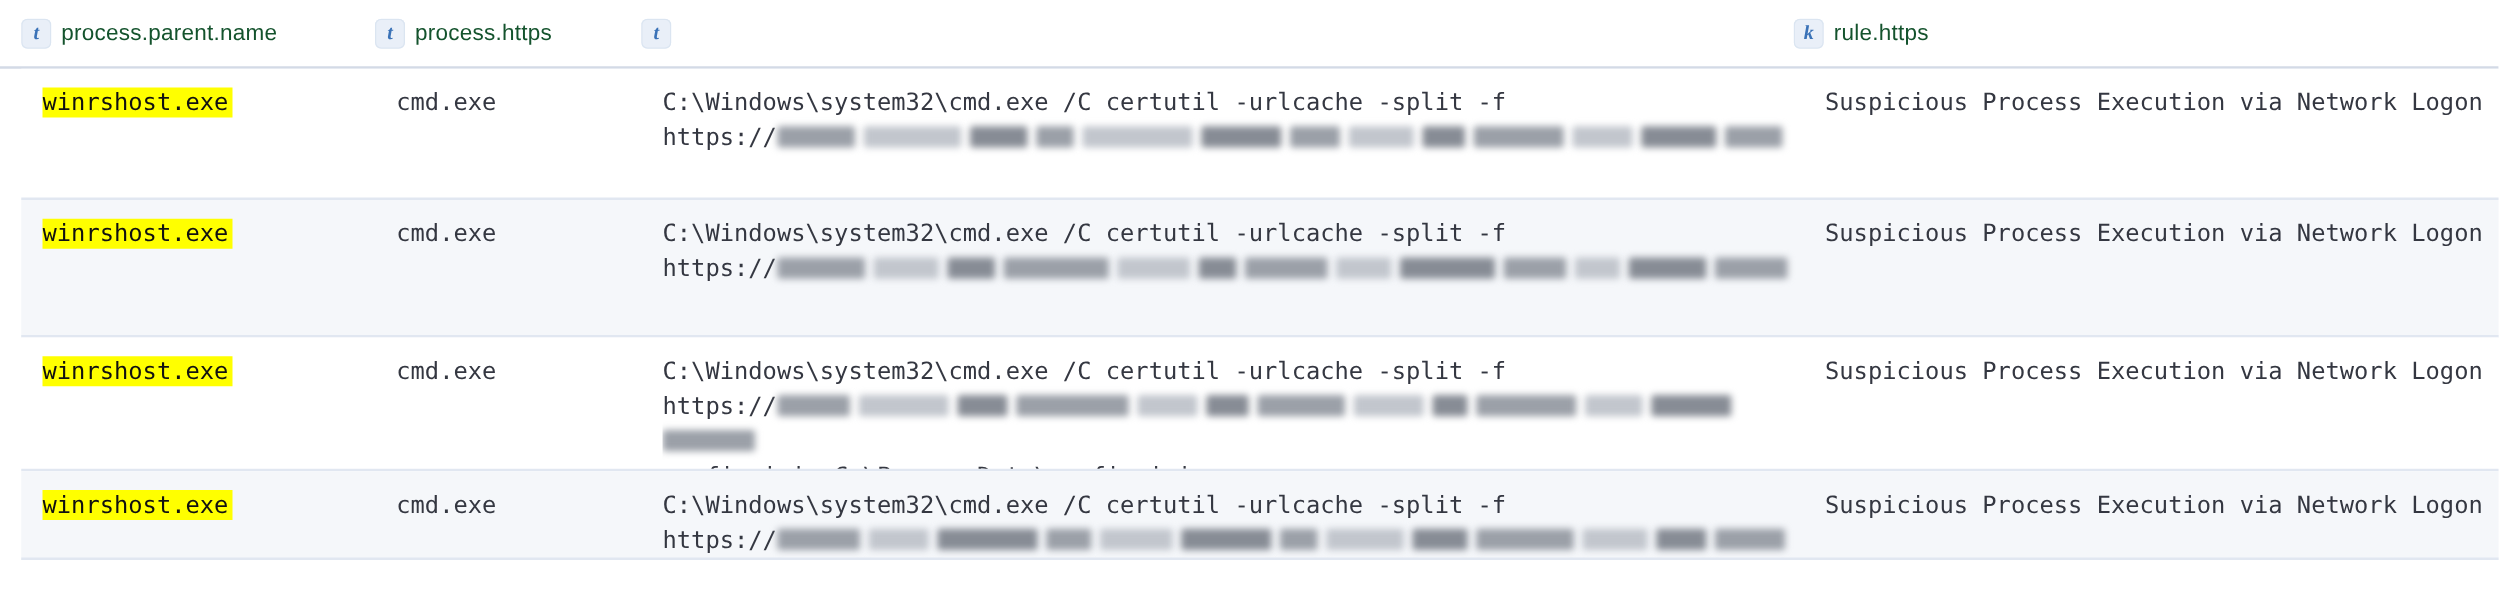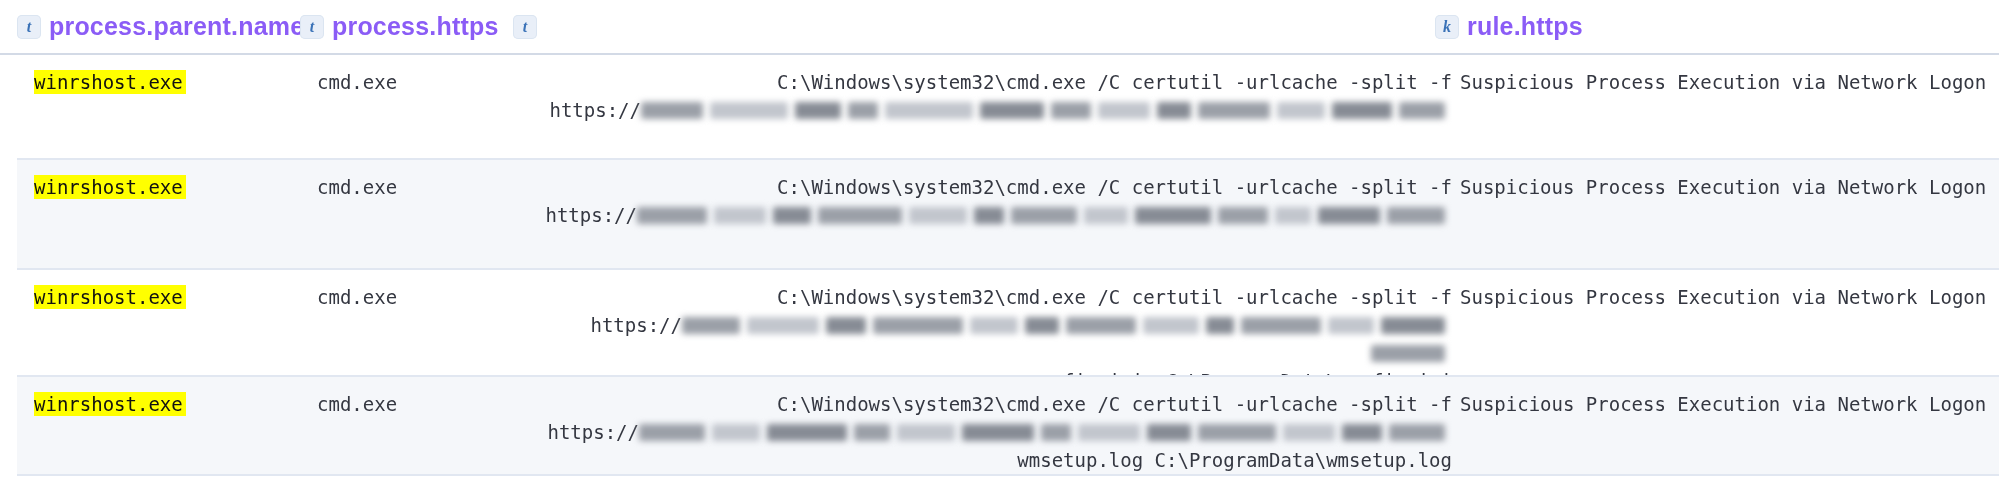--- a/index.html
+++ b/index.html
@@ -43,23 +43,23 @@
     font-weight: 700;
     font-size: 16px;
     line-height: 24px;
     display: inline-flex;
     align-items: center;
     justify-content: center;
     flex: 0 0 auto;
     font-family: "Liberation Serif", serif;
   }
   .header-label {
-    font-weight: 700;
-    font-size: 25px;
-    color: #8b5cf6;
+    font-weight: 400;
+    font-size: 18px;
+    color: #14532d;
     letter-spacing: 0.2px;
     white-space: nowrap;
   }
 
   
   .table-row { border-bottom: 2px solid #e1e7f1; background: #ffffff; margin-left: 17px; }
   .table-row.striped { background: #f5f7fa; }
   .table-row:nth-of-type(1) { height: 108px; }
   .table-row:nth-of-type(2) { height: 105px; }
   .table-row:nth-of-type(3) { height: 110px; }
@@ -67,21 +67,21 @@
 
   .cell {
     padding-top: 13px;
     font-family: "DejaVu Sans Mono", monospace;
     font-size: 19px;
     line-height: 28px;
     color: #343741;
     overflow: hidden;
   }
   .cell.rule-cell { padding-left: 8px; white-space: nowrap; }
-  .cmd-line { white-space: pre-wrap; text-align: right; }
+  .cmd-line { white-space: pre-wrap; }
 
   mark.hl {
     background: #ffff00;
     color: #111111;
     padding: 1px 3px;
     margin-left: -3px;
   }
 
   
   .redacted-bar { display: inline; }
@@ -150,18 +150,17 @@
     </div>
     <div class="cell rule-cell">Suspicious Process Execution via Network Logon</div>
   </div>
 
   <div class="grid-row table-row striped">
     <div class="cell"><mark class="hl">winrshost.exe</mark></div>
     <div class="cell">cmd.exe</div>
     <div class="cell">
       <div class="cmd-line">C:\Windows\system32\cmd.exe /C certutil -urlcache -split -f</div>
       <div class="cmd-line"><span>https://</span><span class="redacted-bar"><span class="blur-chunk shade0" style="width: 66px;"></span><span class="blur-chunk shade1" style="width: 48px;"></span><span class="blur-chunk shade2" style="width: 80px;"></span><span class="blur-chunk shade0" style="width: 36px;"></span><span class="blur-chunk shade1" style="width: 58px;"></span><span class="blur-chunk shade2" style="width: 72px;"></span><span class="blur-chunk shade0" style="width: 30px;"></span><span class="blur-chunk shade1" style="width: 62px;"></span><span class="blur-chunk shade2" style="width: 44px;"></span><span class="blur-chunk shade0" style="width: 78px;"></span><span class="blur-chunk shade1" style="width: 52px;"></span><span class="blur-chunk shade2" style="width: 40px;"></span><span class="blur-chunk shade0" style="width: 56px;"></span></span></div>
-      <div class="cmd-line">wmsetup.log C:\ProgramData\wmsetup.log</div>
     </div>
     <div class="cell rule-cell">Suspicious Process Execution via Network Logon</div>
   </div>
 
 </div>
 
 </body></html>

